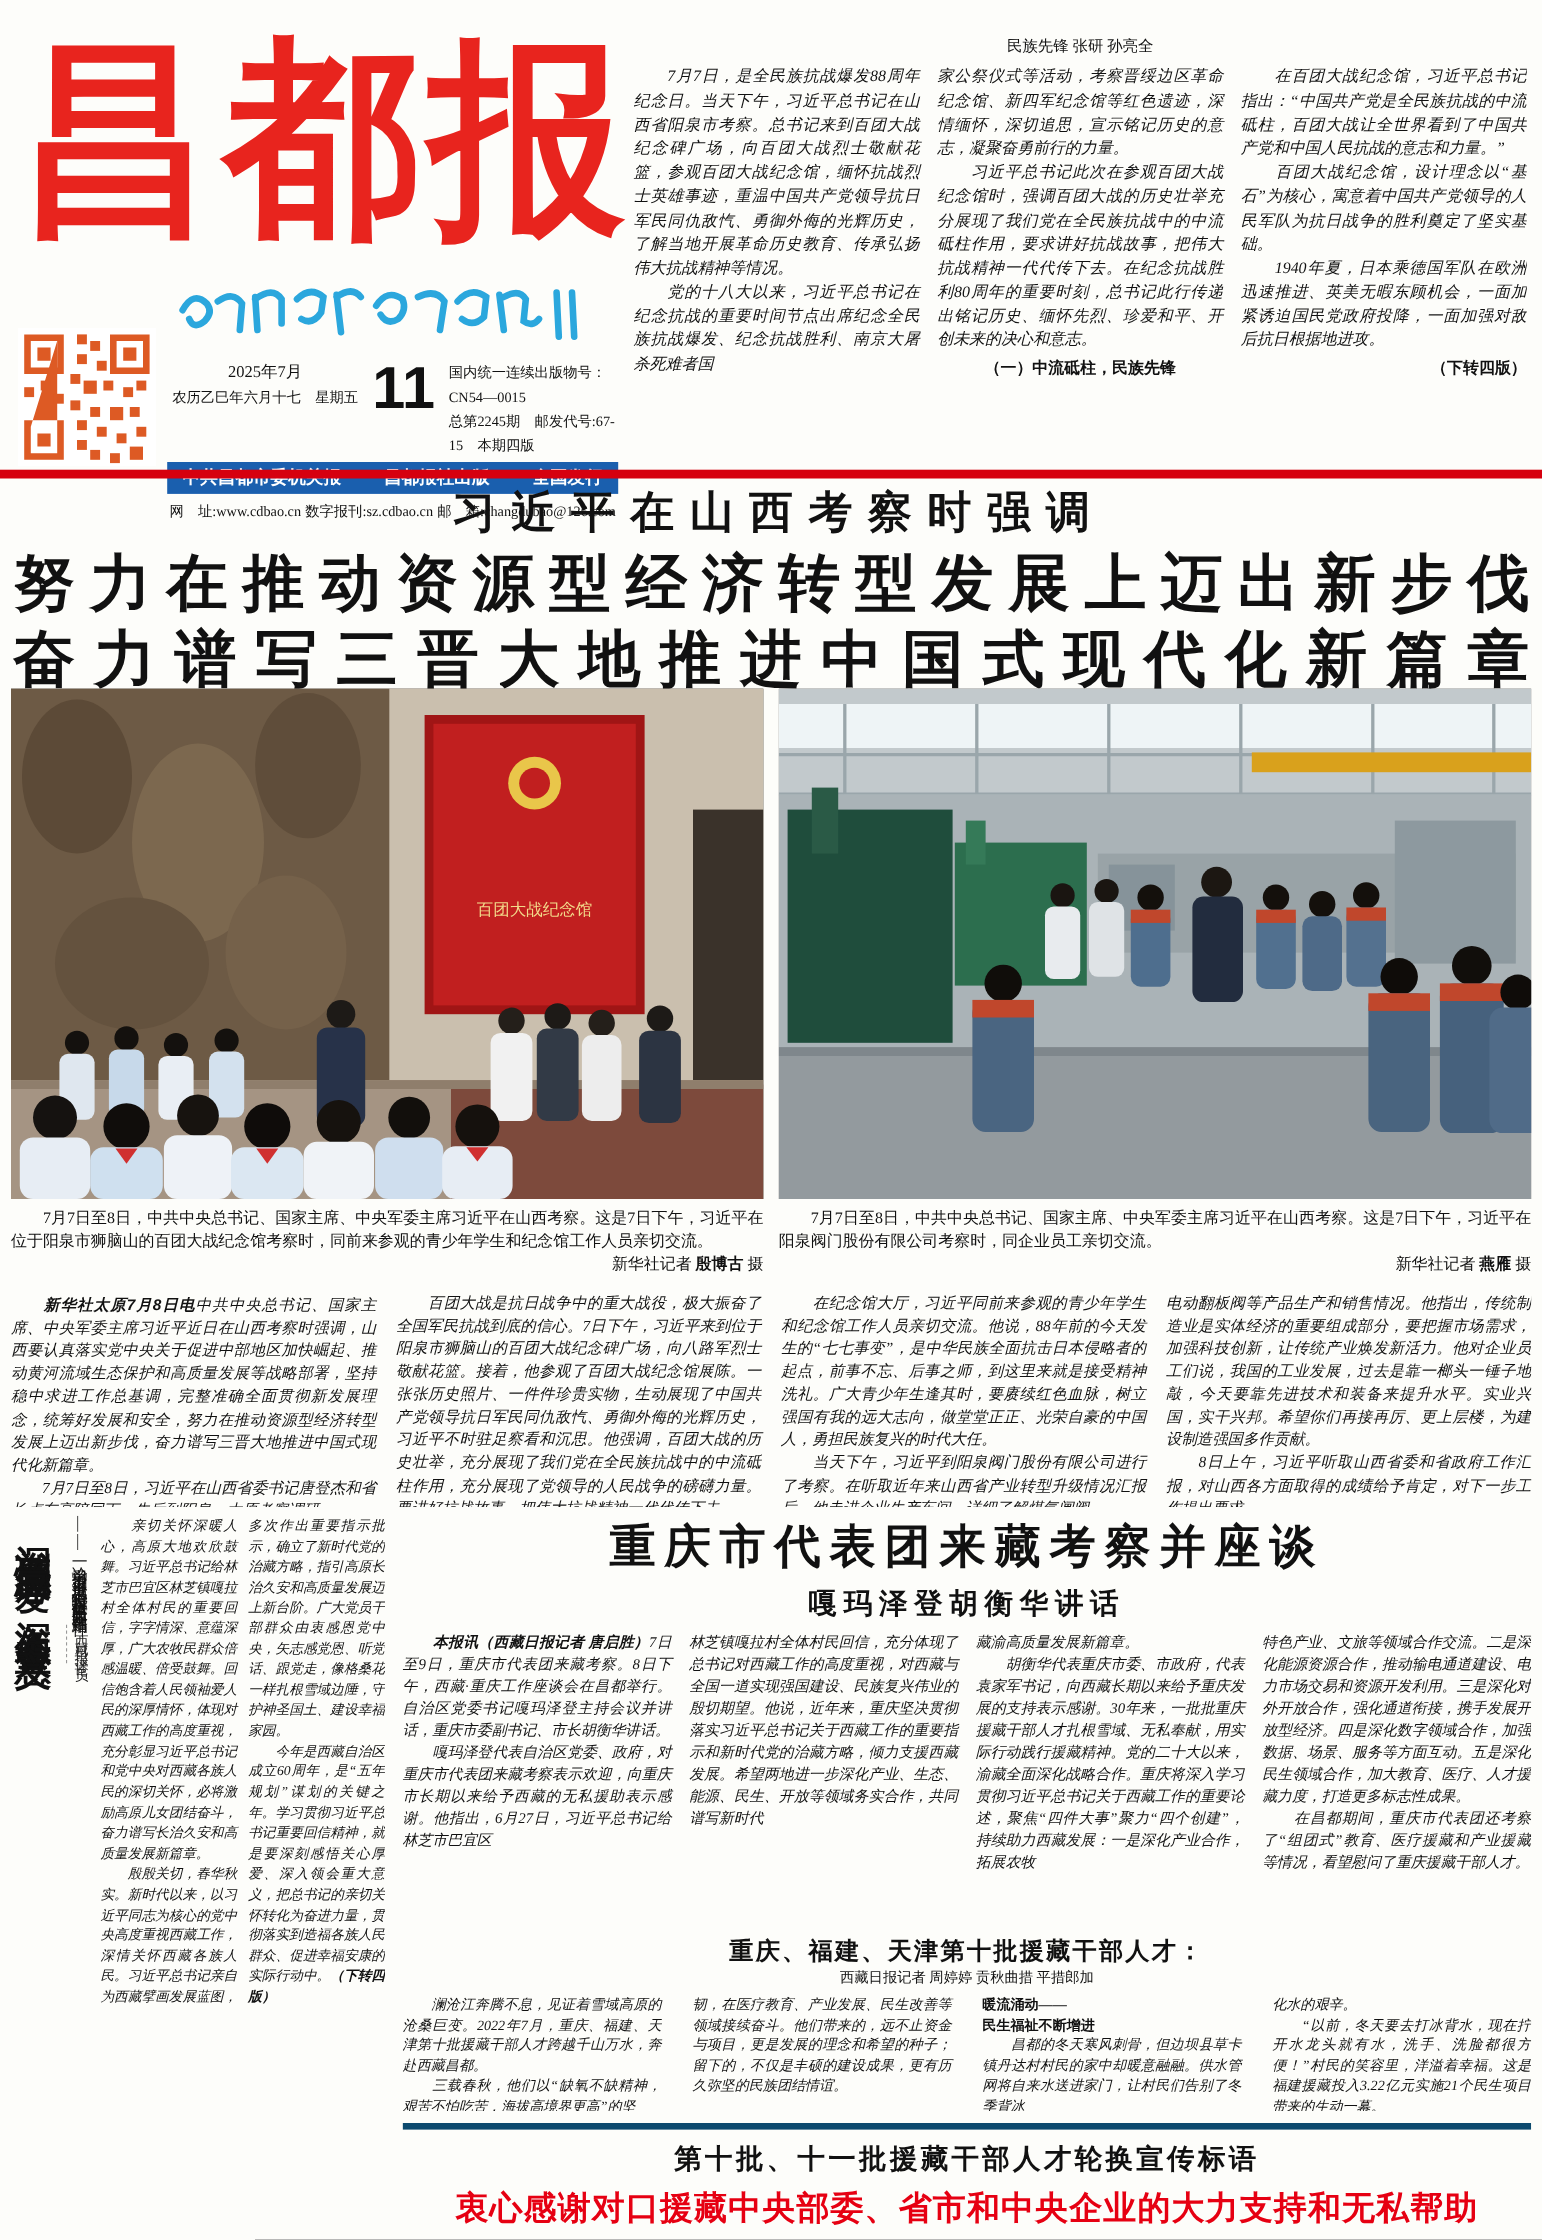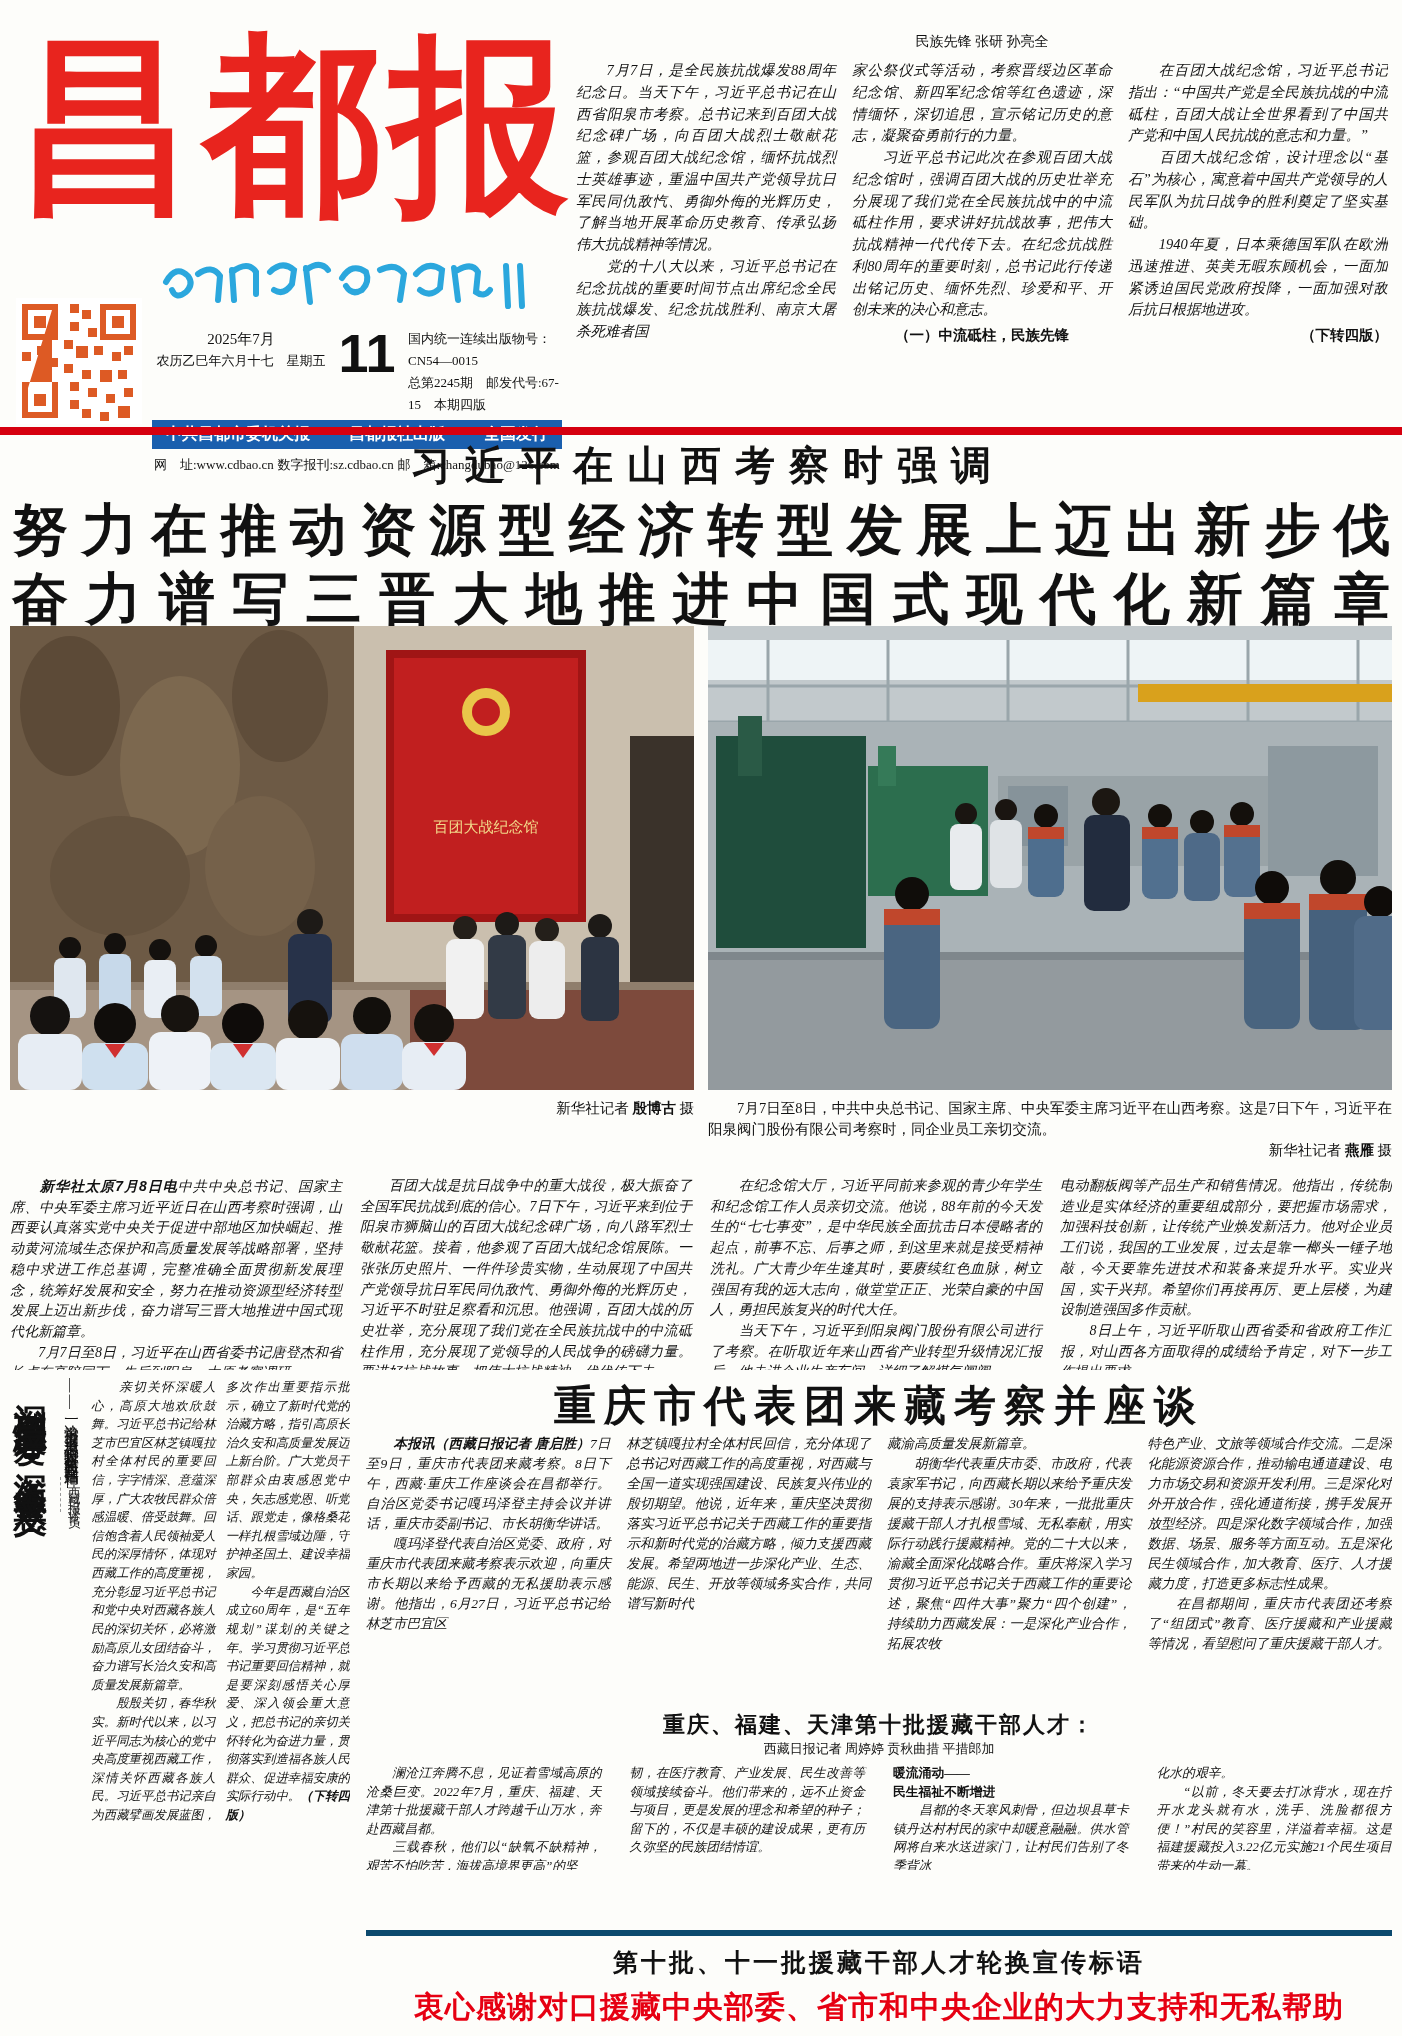--- a/index.html
+++ b/index.html
@@ -327,20 +327,21 @@
       <circle cx="630" cy="252" r="18" fill="#110e0b"></circle>
       <rect x="601" y="268" width="58" height="136" rx="12" fill="#46617d"></rect>
       <rect x="601" y="268" width="58" height="16" fill="#c0472c"></rect>
       <circle cx="672" cy="276" r="16" fill="#0f0c09"></circle>
       <rect x="646" y="290" width="52" height="114" rx="12" fill="#506b88"></rect>
     </svg>
   </div>
 
   <div class="captions">
     <div class="cap">
+      <div class="just">　　7月7日至8日，中共中央总书记、国家主席、中央军委主席习近平在山西考察。这是7日下午，习近平在位于阳泉市狮脑山的百团大战纪念馆考察时，同前来参观的青少年学生和纪念馆工作人员亲切交流。</div>
       <div class="credit">
         <span>新华社记者</span>
         <b>殷博古</b>
         <span>摄</span>
       </div>
     </div>
     <div class="cap">
       <div class="just">　　7月7日至8日，中共中央总书记、国家主席、中央军委主席习近平在山西考察。这是7日下午，习近平在阳泉阀门股份有限公司考察时，同企业员工亲切交流。</div>
       <div class="credit">
         <span>新华社记者</span>
@@ -370,20 +371,21 @@
         <div class="c-sub">——一论学习贯彻习近平总书记给嘎拉村全体村民重要回信精神</div>
         <div class="c-author">西藏日报评论员</div>
       </div>
       <div class="c-body pre"><span class="pre">　　亲切关怀深暖人心，高原大地欢欣鼓舞。习近平总书记给林芝市巴宜区林芝镇嘎拉村全体村民的重要回信，字字情深、意蕴深厚，广大农牧民群众倍感温暖、倍受鼓舞。回信饱含着人民领袖爱人民的深厚情怀，体现对西藏工作的高度重视，充分彰显习近平总书记和党中央对西藏各族人民的深切关怀，必将激励高原儿女团结奋斗，奋力谱写长治久安和高质量发展新篇章。
 　　殷殷关切，春华秋实。新时代以来，以习近平同志为核心的党中央高度重视西藏工作，深情关怀西藏各族人民。习近平总书记亲自为西藏擘画发展蓝图，多次作出重要指示批示，确立了新时代党的治藏方略，指引高原长治久安和高质量发展迈上新台阶。广大党员干部群众由衷感恩党中央，矢志感党恩、听党话、跟党走，像格桑花一样扎根雪域边陲，守护神圣国土、建设幸福家园。
 　　今年是西藏自治区成立60周年，是“五年规划”谋划的关键之年。学习贯彻习近平总书记重要回信精神，就是要深刻感悟关心厚爱、深入领会重大意义，把总书记的亲切关怀转化为奋进力量，贯彻落实到造福各族人民群众、促进幸福安康的实际行动中。</span><span class="c-turn">（下转四版）</span></div>
     </div>
 
     <div class="main-bottom">
       <div class="cq-head">重庆市代表团来藏考察并座谈</div>
+      <div class="cq-sub">嘎玛泽登胡衡华讲话</div>
       <div class="cq-cols">
         <div class="cq-col just pre"><b>　　本报讯（西藏日报记者 唐启胜）</b><span class="pre">7日至9日，重庆市代表团来藏考察。8日下午，西藏·重庆工作座谈会在昌都举行。自治区党委书记嘎玛泽登主持会议并讲话，重庆市委副书记、市长胡衡华讲话。
 　　嘎玛泽登代表自治区党委、政府，对重庆市代表团来藏考察表示欢迎，向重庆市长期以来给予西藏的无私援助表示感谢。他指出，6月27日，习近平总书记给林芝市巴宜区</span></div>
         <div class="cq-col just pre">林芝镇嘎拉村全体村民回信，充分体现了总书记对西藏工作的高度重视，对西藏与全国一道实现强国建设、民族复兴伟业的殷切期望。他说，近年来，重庆坚决贯彻落实习近平总书记关于西藏工作的重要指示和新时代党的治藏方略，倾力支援西藏发展。希望两地进一步深化产业、生态、能源、民生、开放等领域务实合作，共同谱写新时代</div>
         <div class="cq-col just pre">藏渝高质量发展新篇章。
 　　胡衡华代表重庆市委、市政府，代表袁家军书记，向西藏长期以来给予重庆发展的支持表示感谢。30年来，一批批重庆援藏干部人才扎根雪域、无私奉献，用实际行动践行援藏精神。党的二十大以来，渝藏全面深化战略合作。重庆将深入学习贯彻习近平总书记关于西藏工作的重要论述，聚焦“四件大事”聚力“四个创建”，持续助力西藏发展：一是深化产业合作，拓展农牧</div>
         <div class="cq-col just pre">特色产业、文旅等领域合作交流。二是深化能源资源合作，推动输电通道建设、电力市场交易和资源开发利用。三是深化对外开放合作，强化通道衔接，携手发展开放型经济。四是深化数字领域合作，加强数据、场景、服务等方面互动。五是深化民生领域合作，加大教育、医疗、人才援藏力度，打造更多标志性成果。
 　　在昌都期间，重庆市代表团还考察了“组团式”教育、医疗援藏和产业援藏等情况，看望慰问了重庆援藏干部人才。</div>
       </div>
 

